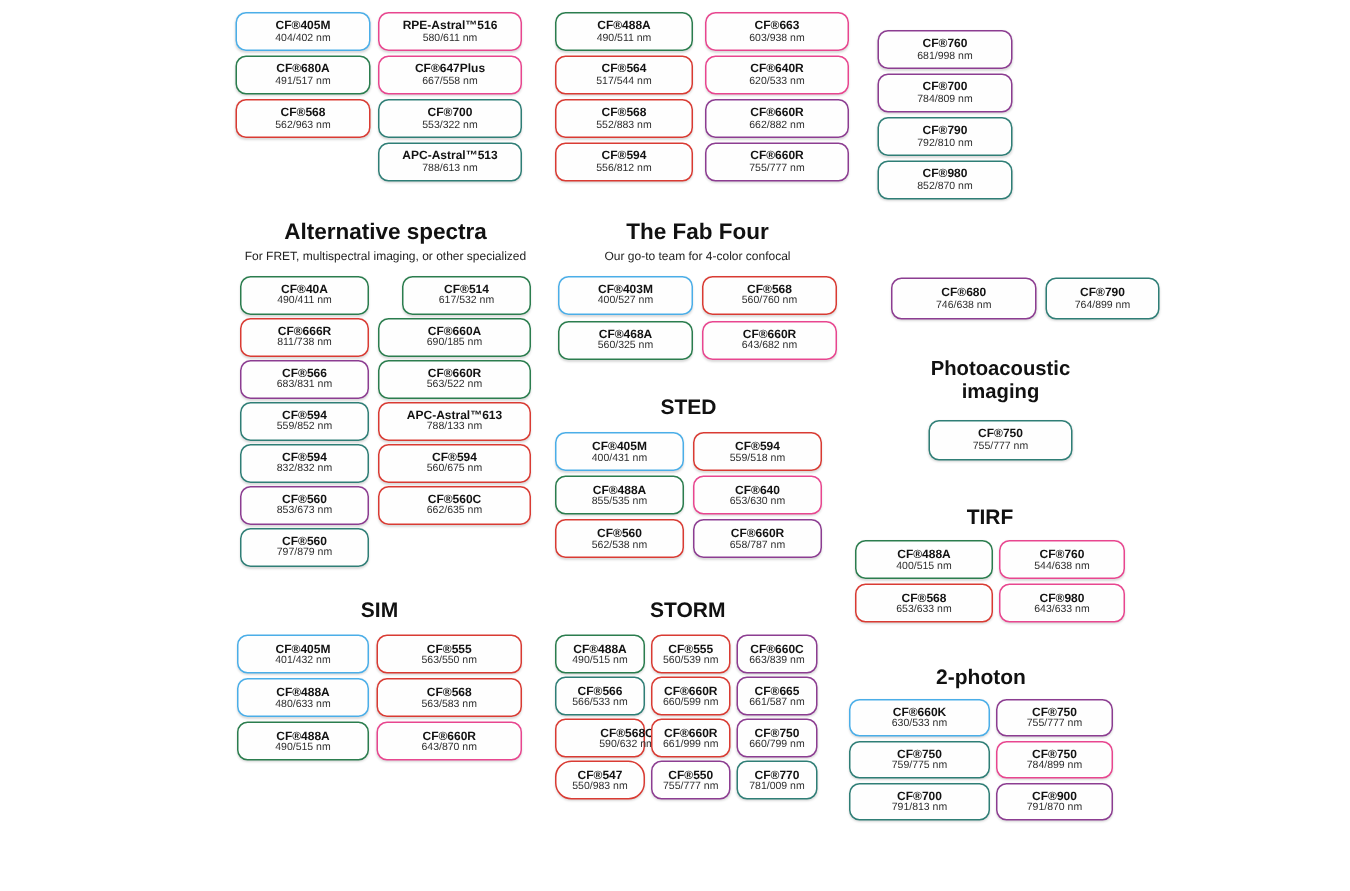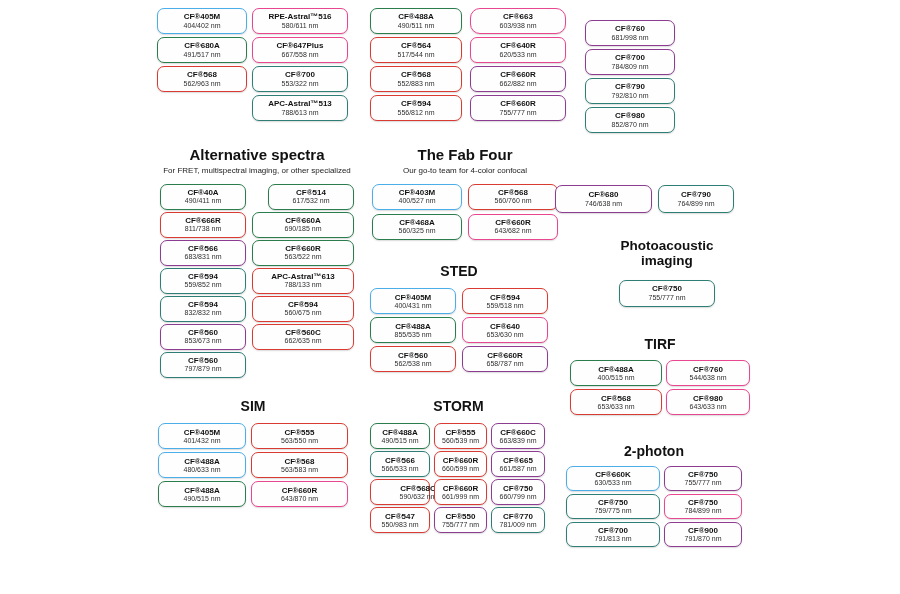--- a/index.html
+++ b/index.html
@@ -31,21 +31,21 @@
 
   #g-sted{left:370px;top:264px;width:178px;}
   #g-sted .bgrid{grid-template-columns:86px 86px;margin-top:9px;}
 
   #g-sim{left:158px;top:399px;width:190px;}
   #g-sim .bgrid{grid-template-columns:88px 97px;column-gap:5px;margin-top:9px;}
 
   #g-storm{left:370px;top:399px;width:177px;}
   #g-storm .bgrid{grid-template-columns:60px 53px '' 54px;grid-template-columns:60px 53px 54px;column-gap:4px;row-gap:2px;margin-top:9px;}
 
-  #g-pair{left:555px;top:185px;}
+  #g-pair{left:594px;top:185px;}
   #g-pair .bgrid{grid-template-columns:97px 76px;}
   #g-pair .badge{height:28px;}
 
   #g-photo{left:597px;top:239px;width:140px;}
   #g-photo .sec-title{font-size:13.5px;}
   #g-photo .bgrid{grid-template-columns:96px;justify-content:center;margin-top:11px;}
   #g-photo .badge{height:27px;}
 
   #g-tirf{left:570px;top:337px;width:180px;}
   #g-tirf .bgrid{grid-template-columns:92px 84px;column-gap:4px;margin-top:8px;}
@@ -110,21 +110,21 @@
           <div class="badge-value">552/883 nm</div>
         </div>
         <div class="badge" style="border-color: rgb(217, 59, 51);">
           <div class="badge-name">CF®594</div>
           <div class="badge-value">556/812 nm</div>
         </div>
       </div>
   </div>
   <div class="group" id="g-top-d">
     <div class="bgrid">
-        <div class="badge" style="border-color: rgb(232, 70, 143); border-radius: 10px;">
+        <div class="badge" style="border-color: rgb(232, 70, 143);">
           <div class="badge-name">CF®663</div>
           <div class="badge-value">603/938 nm</div>
         </div>
         <div class="badge" style="border-color: rgb(232, 70, 143);">
           <div class="badge-name">CF®640R</div>
           <div class="badge-value">620/533 nm</div>
         </div>
         <div class="badge" style="border-color: rgb(140, 61, 145);">
           <div class="badge-name">CF®660R</div>
           <div class="badge-value">662/882 nm</div>
@@ -330,21 +330,21 @@
           <div class="badge-value">590/632 nm</div>
         </div>
         <div class="badge" style="border-color: rgb(217, 59, 51);">
           <div class="badge-name">CF®660R</div>
           <div class="badge-value">661/999 nm</div>
         </div>
         <div class="badge" style="border-color: rgb(140, 61, 145);">
           <div class="badge-name">CF®750</div>
           <div class="badge-value">660/799 nm</div>
         </div>
-        <div class="badge" style="border-color: rgb(217, 59, 51);">
+        <div class="badge" style="border-color: rgb(217, 59, 51); border-radius: 11px;">
           <div class="badge-name">CF®547</div>
           <div class="badge-value">550/983 nm</div>
         </div>
         <div class="badge" style="border-color: rgb(140, 61, 145);">
           <div class="badge-name">CF®550</div>
           <div class="badge-value">755/777 nm</div>
         </div>
         <div class="badge" style="border-color: rgb(47, 126, 118);">
           <div class="badge-name">CF®770</div>
           <div class="badge-value">781/009 nm</div>

